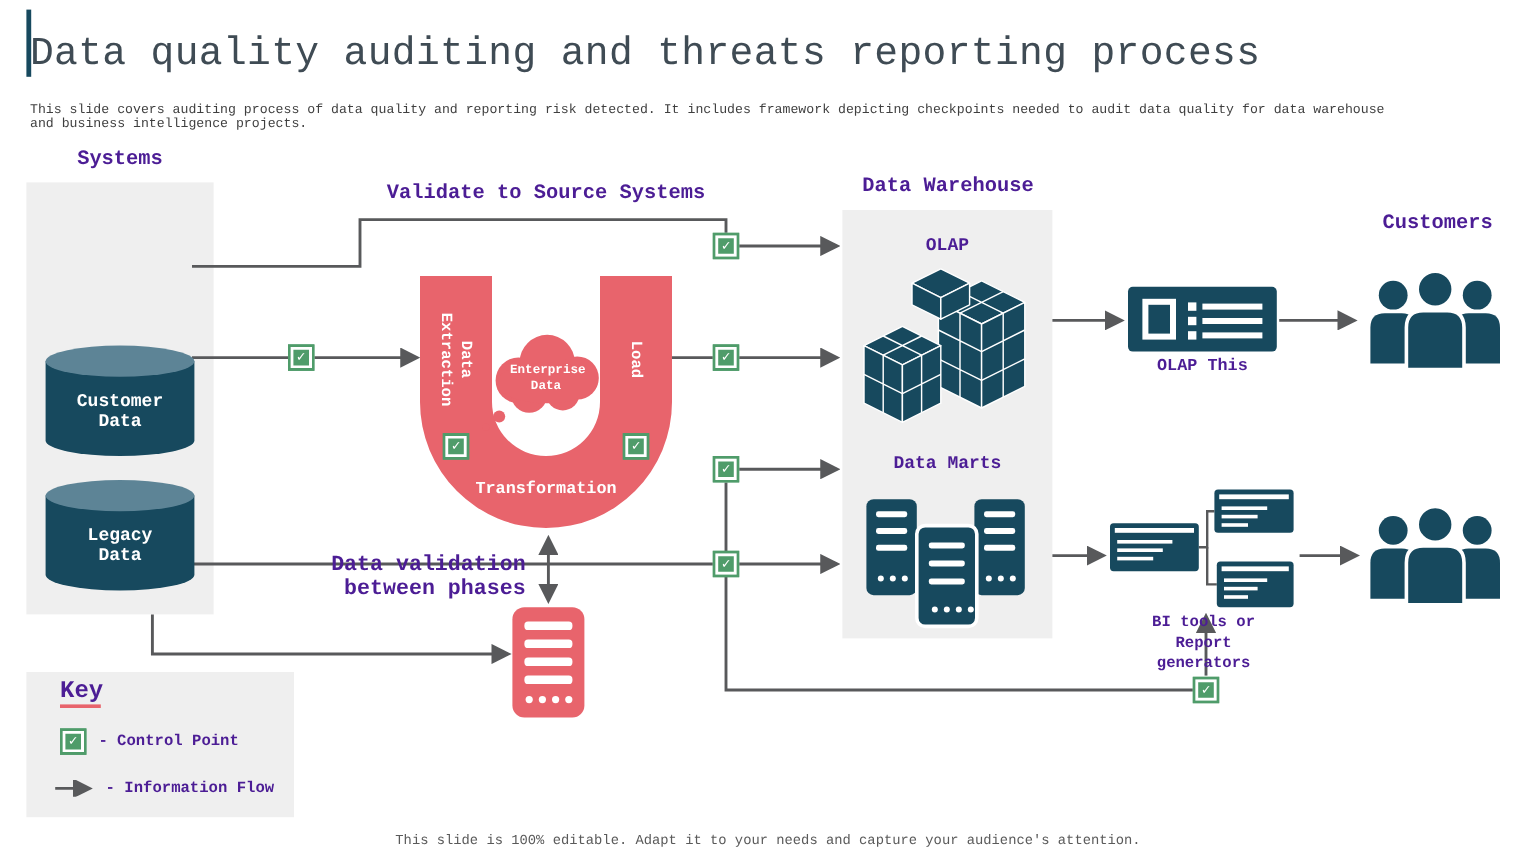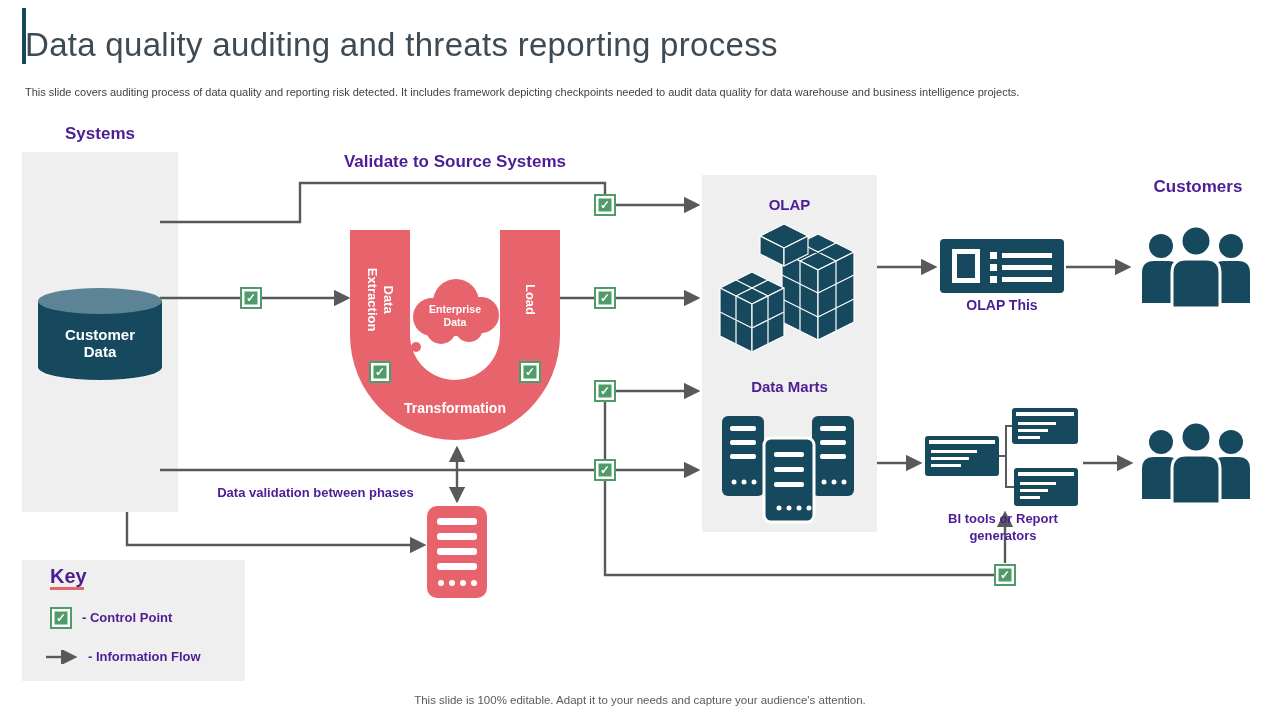--- a/index.html
+++ b/index.html
@@ -1,17 +1,17 @@
 <!DOCTYPE html>
 <html><head>
 <meta charset="utf-8">
 <style>
   body{margin:0;background:#fff}
   .slide{position:relative;width:1280px;height:720px;background:#fff;overflow:hidden;
-         font-family:Liberation Sans, sans-serif}
+         font-family:Liberation Mono, monospace}
   .panel{position:absolute;background:#EFEFEF;z-index:0}
   svg.layer{position:absolute;left:0;top:0;z-index:1}
   .txt{position:absolute;z-index:2;color:#4c1d95}
   .b{font-weight:bold}
   .c{text-align:center}
   .w{color:#fff}
   .title{font-size:33px;color:#3F4B54;letter-spacing:.3px}
   .sub{font-size:11px;color:#3f3f3f}
   .hdr{font-size:17px}
   .db{position:absolute;width:124px;height:92px;z-index:2}
@@ -31,20 +31,21 @@
 
 <div class="slide">
 
   <div class="txt" style="left:22px;top:8px;width:4px;height:56px;background:#17495E"></div>
 
   <div class="txt title" style="left:25px;top:26px;width:1100px">Data quality auditing and threats reporting process</div>
   <div class="txt sub" style="left:25px;top:86px;width:1130px">This slide covers auditing process of data quality and reporting risk detected. It includes framework depicting checkpoints needed to audit data quality for data warehouse and business intelligence projects.</div>
 
   <div class="txt b c hdr" style="left:22px;top:124px;width:156px">Systems</div>
   <div class="txt b c hdr" style="left:320px;top:152px;width:270px">Validate to Source Systems</div>
+  <div class="txt b c hdr" style="left:690px;top:146px;width:200px">Data Warehouse</div>
   <div class="txt b c hdr" style="left:1133px;top:177px;width:130px">Customers</div>
 
   <div class="panel" style="left:22px;top:152px;width:156px;height:360px"></div>
   <div class="panel" style="left:702px;top:175px;width:175px;height:357px"></div>
   <div class="panel" style="left:22px;top:560px;width:223px;height:121px">
     <div class="txt b" style="left:28px;top:5px;font-size:20px">Key</div>
     <div style="position:absolute;left:28px;top:27px;width:34px;height:3px;background:#E8646C"></div>
     <div class="cp" style="left:28px;top:47px"></div>
     <div class="txt b keylbl" style="left:60px;top:50px">- Control Point</div>
     <svg style="position:absolute;left:22px;top:90px" width="40" height="14">
@@ -199,26 +200,31 @@
       <circle cx="1196" cy="437" r="15" stroke="#fff" stroke-width="3"></circle>
       <path d="M1172,504 L1172,469 Q1172,455 1186,455 L1206,455 Q1220,455 1220,469 L1220,504 Z" stroke="#fff" stroke-width="3"></path>
     </g>
   </svg>
 
   <div class="db" style="left:38px;top:288px">
     <div class="db-body"></div>
     <div class="db-top"></div>
     <div class="db-label">Customer Data</div>
   </div>
+  <div class="db" style="left:38px;top:400px">
+    <div class="db-body"></div>
+    <div class="db-top"></div>
+    <div class="db-label">Legacy Data</div>
+  </div>
 
   <div class="txt b c w rot90" style="left:340px;top:284px;width:80px;font-size:13px;line-height:1.2">Data Extraction</div>
   <div class="txt b c w rot90" style="left:495px;top:292px;width:70px;font-size:13px">Load</div>
   <div class="txt b c w" style="left:375px;top:400px;width:160px;font-size:14px">Transformation</div>
   <div class="txt b c w" style="left:425px;top:303px;width:60px;font-size:10.5px;line-height:1.25">Enterprise Data</div>
-  <div class="txt b" style="left:193px;top:485px;width:245px;text-align:center;font-size:13px">Data validation between phases</div>
+  <div class="txt b" style="left:193px;top:461px;width:245px;text-align:right;font-size:18px">Data validation between phases</div>
 
   <div class="txt b c" style="left:702px;top:196px;width:175px;font-size:15px">OLAP</div>
   <div class="txt b c" style="left:702px;top:378px;width:175px;font-size:15px">Data Marts</div>
 
   <div class="txt b c" style="left:935px;top:297px;width:134px;font-size:14px">OLAP This</div>
   <div class="txt b c" style="left:938px;top:511px;width:130px;font-size:13px;line-height:1.3">BI tools or Report generators</div>
 
   <div class="cp" style="left:240px;top:287px"></div>
   <div class="cp" style="left:594px;top:194px"></div>
   <div class="cp" style="left:594px;top:287px"></div>

